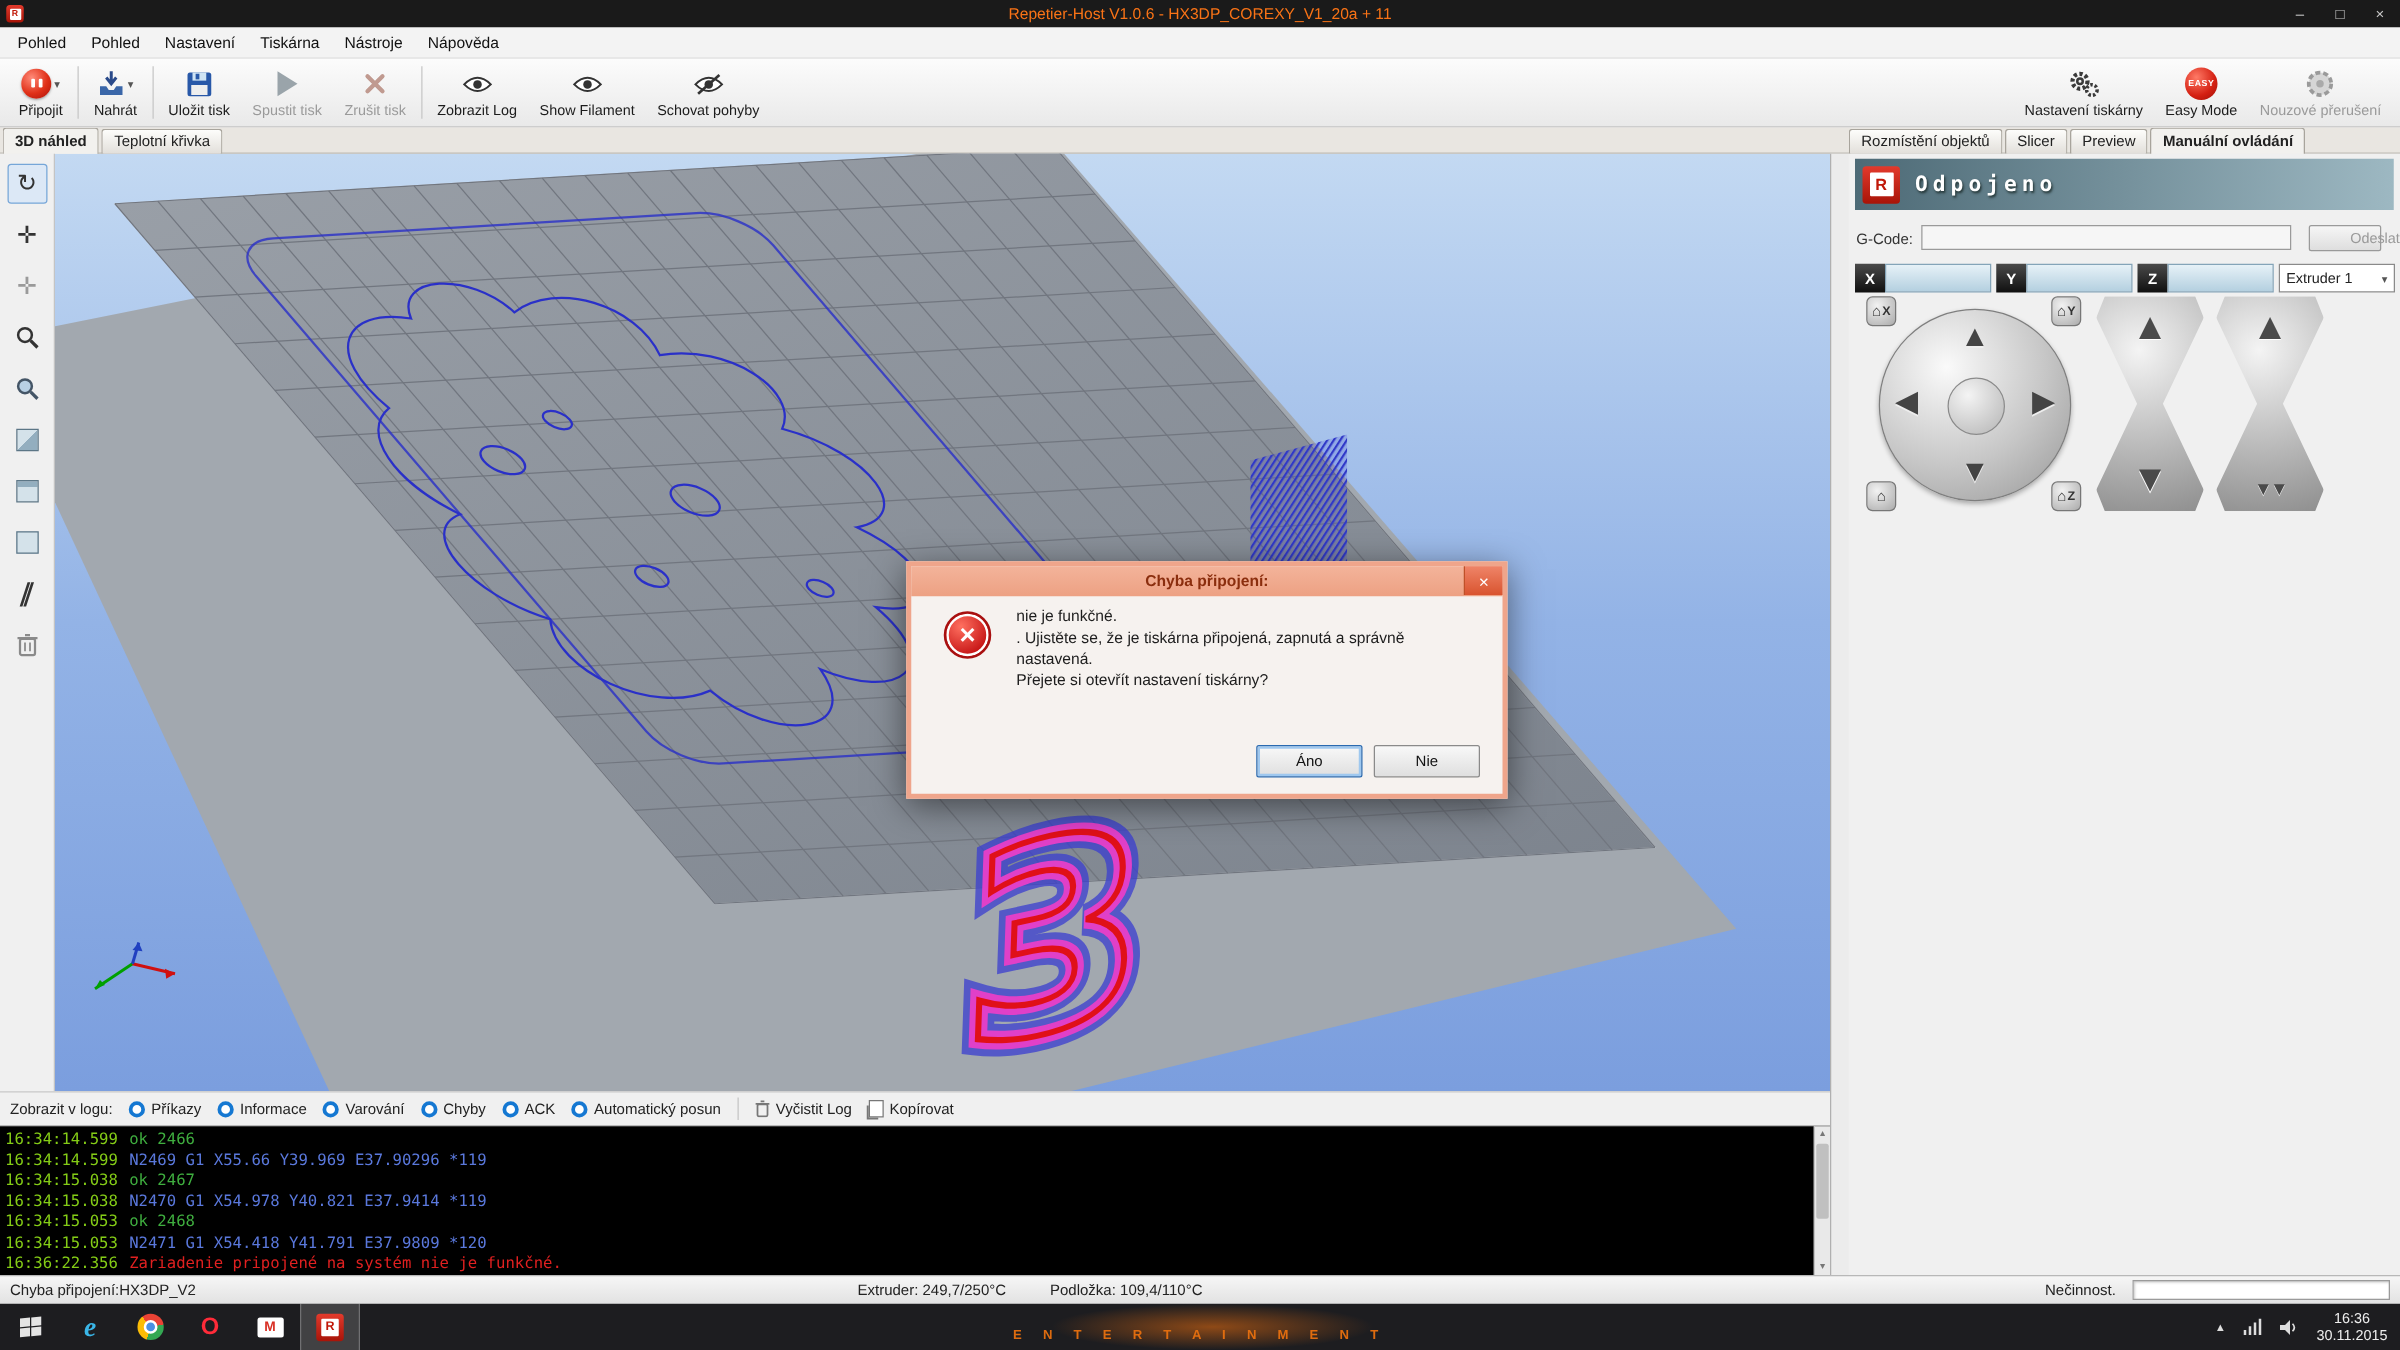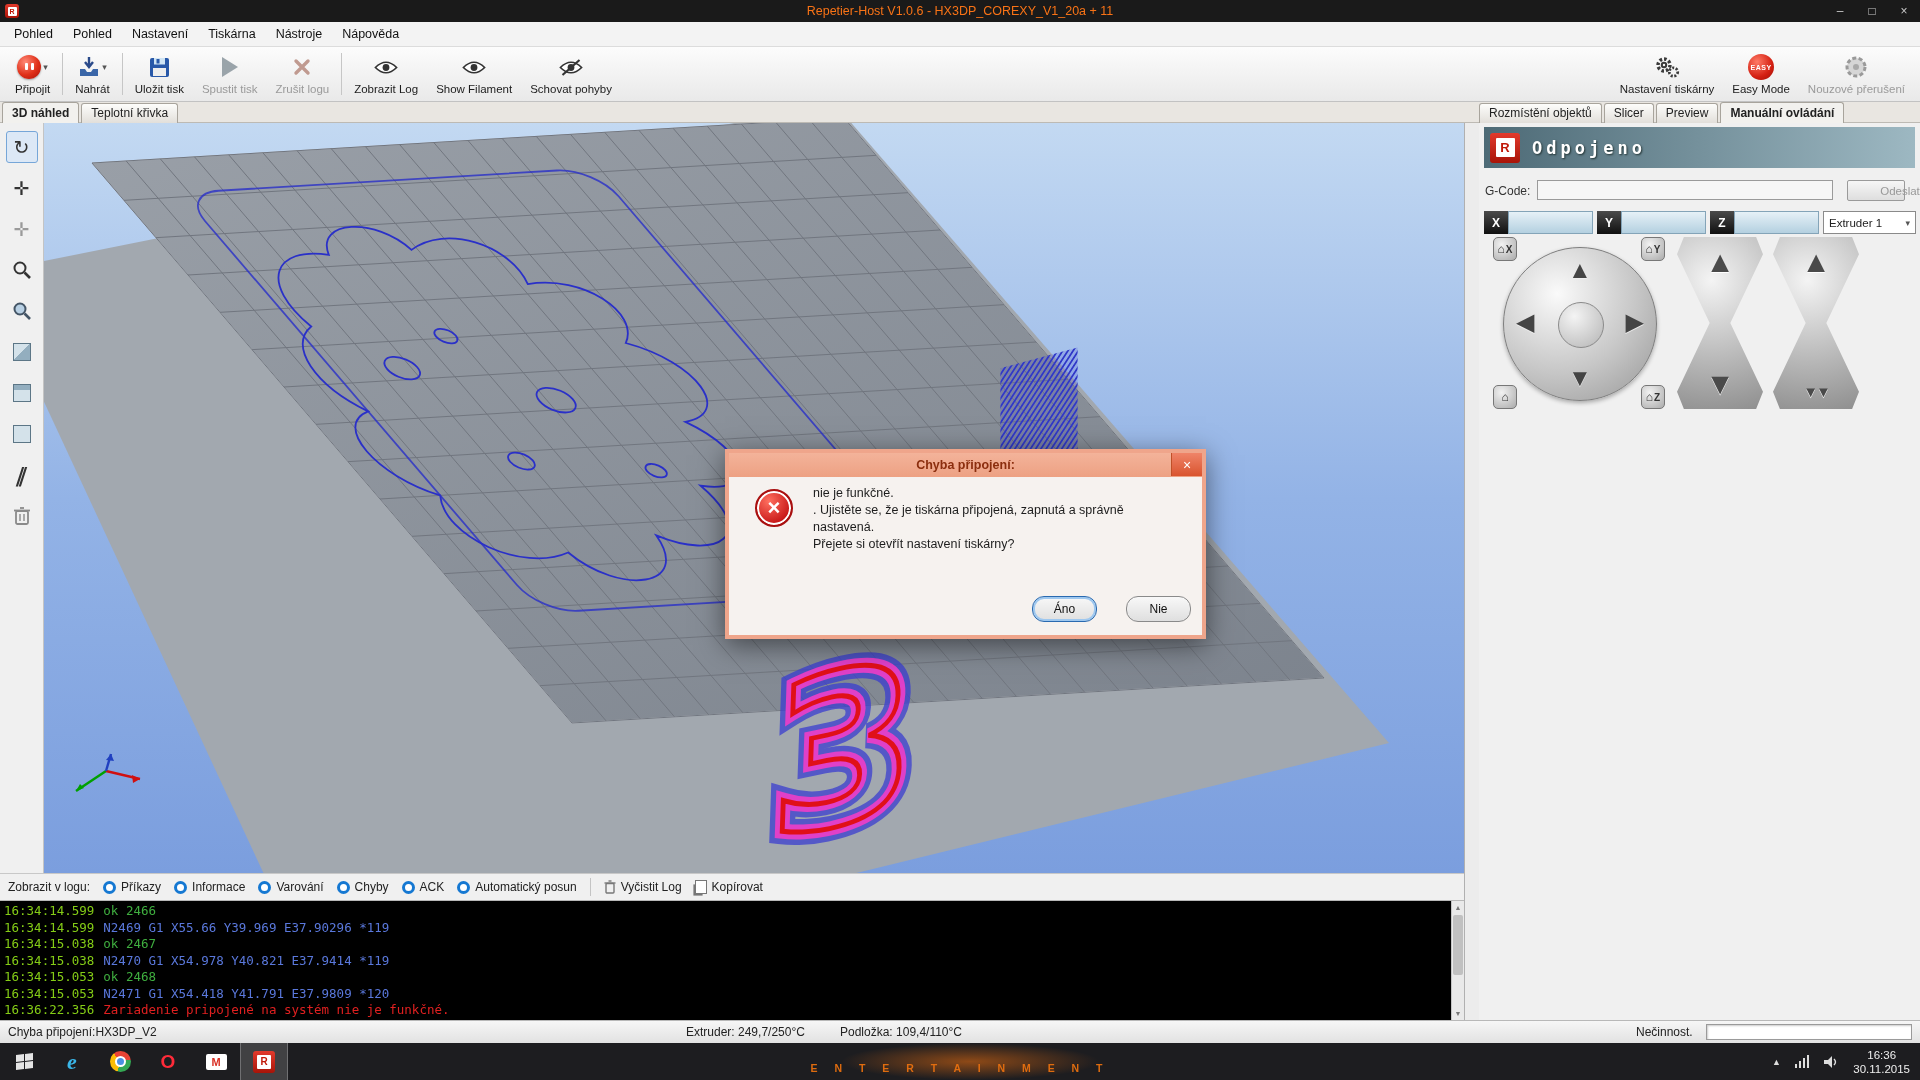--- a/index.html
+++ b/index.html
@@ -107,21 +107,21 @@
   .clock{text-align:center;color:#eee;font-size:11.5px;line-height:14px;}
   .glow{left:840px;top:1043px;width:260px;height:37px;background:radial-gradient(ellipse at center,rgba(235,110,15,.55),rgba(235,110,15,0) 70%);}
   .wmark{left:0;top:1062px;width:1920px;text-align:center;color:#e8700f;font-size:10.5px;font-weight:bold;letter-spacing:7px;opacity:.95;}
 
   
   .dialog{left:725px;top:449px;width:473px;height:182px;border:4px solid #efa58b;background:#f6f2ef;box-shadow:0 6px 26px rgba(0,0,0,.5);z-index:50;box-sizing:content-box;}
   .dtitle{left:0;top:0;width:100%;height:24px;background:linear-gradient(#f3b39a,#eda183);display:flex;align-items:center;justify-content:center;font-size:12.5px;font-weight:bold;color:#8b2e0e;}
   .dclose{position:absolute;right:0;top:0;width:30px;height:23px;background:linear-gradient(#ef8468,#d9542f);border-left:1px solid #c05028;color:#fff;font-size:14px;display:flex;align-items:center;justify-content:center;}
   .derricon{left:26px;top:36px;width:38px;height:38px;border-radius:50%;background:radial-gradient(circle at 35% 30%,#ff7060,#c81818 70%);border:2px solid #a81010;color:#fff;font-size:22px;font-weight:bold;display:flex;align-items:center;justify-content:center;box-shadow:inset 0 0 0 2px #fff;box-sizing:border-box;}
   .dtext{left:84px;top:32px;width:372px;font-size:12.5px;color:#1d1d1d;line-height:17px;}
-  .dbtn{position:absolute;top:143px;width:65px;height:26px;background:linear-gradient(#f8f8f8,#dfdfdf);border:1px solid #8a8a8a;border-radius:12px;font-size:12px;color:#111;display:flex;align-items:center;justify-content:center;box-sizing:border-box;margin-left:27px;}
+  .dbtn{position:absolute;top:143px;width:85px;height:26px;background:linear-gradient(#f8f8f8,#dfdfdf);border:1px solid #8a8a8a;border-radius:2px;font-size:12px;color:#111;display:flex;align-items:center;justify-content:center;box-sizing:border-box;}
   .dbtn.focus{border:1px solid #2a6ab0;box-shadow:inset 0 0 0 2px #9fc8ef;}
 </style>
 </head>
 <body>
 
 <div id="screen">
 
   <div class="abs titlebar">
     <div class="abs rlogo" style="left:5px;top:4px;width:14px;height:14px;">
       <span class="rin" style="width:9px;height:9px;font-size:7px;">R</span>
@@ -177,21 +177,21 @@
           <span class="playtri"></span>
         </span>
       <span>Spustit tisk</span>
     </div>
     <div class="tbtn dis">
       <span class="irow">
         <svg width="18" height="18" viewBox="0 0 18 18">
             <path d="M3 3 L15 15 M15 3 L3 15" stroke="#c09a90" stroke-width="3.4" stroke-linecap="round"></path>
           </svg>
       </span>
-      <span>Zrušit logu</span>
+      <span>Zrušit tisk</span>
     </div>
     <div class="tsep"></div>
     <div class="tbtn">
       <span class="irow">
         <svg width="24" height="17" viewBox="0 0 22 16">
             <path d="M1 8 Q11 -2 21 8 Q11 18 1 8 Z" fill="#fff" stroke="#333" stroke-width="1.5"></path>
             <circle cx="11" cy="8" r="3.2" fill="#333"></circle>
           </svg>
       </span>
       <span>Zobrazit Log</span>

